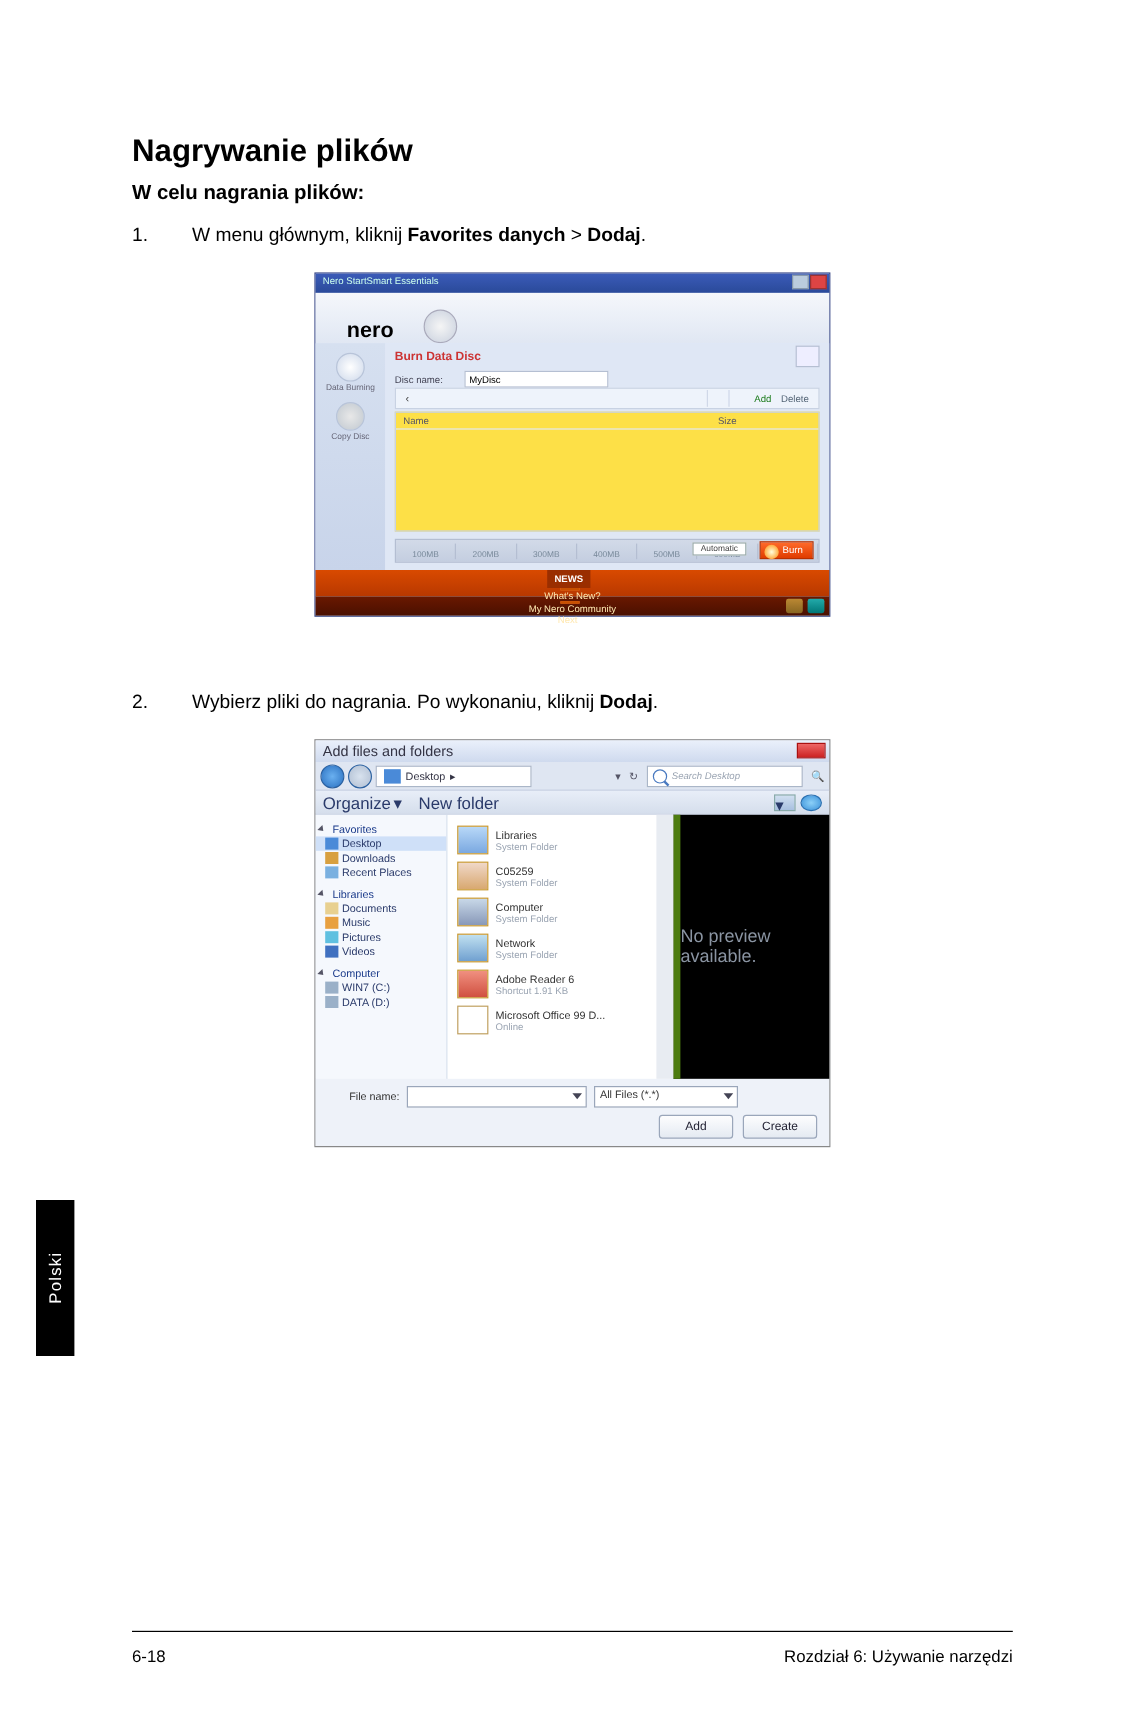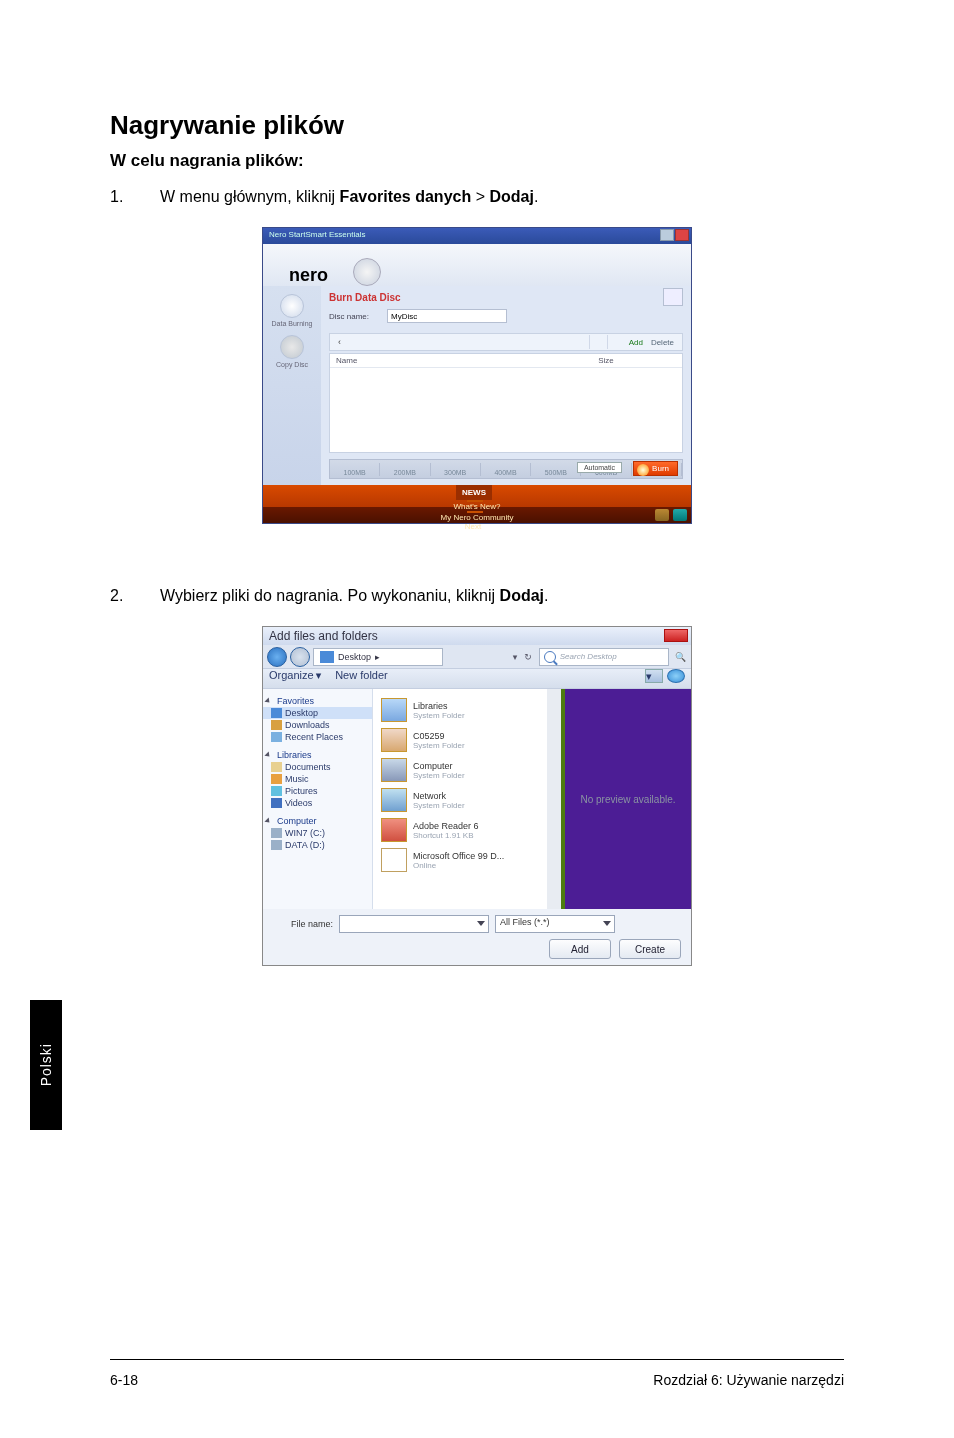--- a/index.html
+++ b/index.html
@@ -69,27 +69,27 @@
   .shot1 .logo { font-family: Arial; font-weight: bold; font-size: 18px; color:#000; width:70px; padding-left:6px;}
   .shot1 .orb { width:28px;height:28px;border-radius:50%;background:radial-gradient(#f5f5f5,#c8d0de);border:1px solid #aab;margin-right:8px;}
   .shot1 .tabs { display:flex; flex:1; }
   .shot1 .tab { flex:1; text-align:center; font-size:8px; color:#667; border-left:1px solid #ccc; padding:4px 0;}
   .shot1 .body { display:flex; background:#dfe7f5; }
   .shot1 .sidebar { width:58px; background:linear-gradient(#d6e0f0,#c8d4ea); padding:4px 0;}
   .shot1 .sideitem { text-align:center; padding:4px 0; color:#667; font-size:7px;}
   .shot1 .sideitem .sicon{ width:24px;height:24px;margin:0 auto 2px;border-radius:50%;background:radial-gradient(#fff,#cdd8ea);border:1px solid #b8c4d9;}
   .shot1 .main { flex:1; padding:6px 8px; background:#dfe7f5;}
   .shot1 .panel-title{ color:#c33; font-weight:bold; font-size:10px; margin-bottom:6px;}
-  .shot1 .field-row{ display:flex; align-items:center; gap:8px; margin-bottom:10px;}
+  .shot1 .field-row{ display:flex; align-items:center; gap:8px; }
   .shot1 .field-row .lbl{ width:50px; font-size:8px; color:#445;}
   .shot1 .field-row input{ width:120px; height:14px; border:1px solid #b5bfd2; font-size:8px; padding:0 3px;}
   .shot1 .toolbar{ display:flex; justify-content:flex-end; gap:0; border:1px solid #c8d2e3; background:#eef3fb; height:18px; align-items:center; padding:0 4px;}
   .shot1 .toolbar .tbtn{ width:18px;height:14px;border-left:1px solid #d0d8e8;}
   .shot1 .toolbar .tlabel{ font-size:8px; color:#567; padding:0 4px;}
-  .shot1 .filearea{ background:#ffffff; border:1px solid #c8d2e3; height:100px; margin-top:2px;}
+  .shot1 .filearea{ background:#fde047; border:1px solid #c8d2e3; height:100px; margin-top:2px;}
   .shot1 .filearea .hdr{ font-size:8px; color:#556; padding:2px 6px; border-bottom:1px solid #e3e8f0;}
   .shot1 .capacity{ margin-top:6px; height:20px; background:linear-gradient(#d2dae8,#c4cee0); border:1px solid #b4bed2; display:flex; align-items:center; position:relative;}
   .shot1 .capacity .tick{ flex:1; border-right:1px solid #b4bed2; font-size:7px; color:#789; text-align:center; padding-top:6px;}
   .shot1 .capacity .dd{ position:absolute; right:60px; top:2px; background:#fff; border:1px solid #9aa; font-size:7px; padding:1px 6px;}
   .shot1 .burnbtn{ position:absolute; right:4px; top:1px; background:linear-gradient(#ff6a2a,#e03c00); color:#fff; font-size:8px; padding:2px 8px 2px 18px; border:1px solid #b83000;}
   .shot1 .burnbtn::before{content:"";position:absolute;left:3px;top:2px;width:12px;height:12px;background:radial-gradient(#ffd,#f80);border-radius:50%;}
   .shot1 .newsbar{ height:22px; background:linear-gradient(#d94a00,#b83800); color:#ffe8b0; display:flex; align-items:center; font-size:8px;flex-direction:column;}
   .shot1 .newsbar .nlabel{ background:#9a2e00; color:#fff; font-weight:bold; padding:3px 6px; margin-right:6px;}
   .shot1 .newsbar .nicon{ width:16px;height:16px;background:#ff7a30;border:1px solid #c85000;margin-right:4px;}
   .shot1 .newsbar .spacer{flex:1;}
@@ -112,21 +112,21 @@
   .shot2 .addrbar{ height:24px; background:#dfe6f2; display:flex; align-items:center; padding:2px 4px; gap:3px; border-bottom:1px solid #c4cee0;}
   .shot2 .navbtn{ width:20px;height:20px;border-radius:50%;background:radial-gradient(#6ab0f0,#2a70c0);border:1px solid #2a60a0;}
   .shot2 .navbtn.fwd{ background:radial-gradient(#d8e2ee,#b0bed2);}
   .shot2 .breadcrumb{ background:#fff;border:1px solid #aab6c8; height:18px; padding:1px 6px; display:flex; align-items:center; font-size:9px; color:#334; flex:0 0 130px;}
   .shot2 .breadcrumb .deskicon{width:14px;height:12px;background:#4a8ad8;margin-right:4px;}
   .shot2 .addrbar .flex{flex:1;}
   .shot2 .searchbox{ width:130px; height:18px; border:1px solid #aab6c8; background:#fff; display:flex; align-items:center; padding:0 4px;}
   .shot2 .searchbox .sico{width:12px;height:12px;border:1.5px solid #4a7ac0;border-radius:50%;position:relative;margin-right:4px;}
   .shot2 .searchbox .sico::after{content:"";position:absolute;width:5px;height:1.5px;background:#4a7ac0;bottom:-2px;right:-3px;transform:rotate(45deg);}
   .shot2 .searchbox .stext{color:#9aa4b2;font-size:8px;font-style:italic;}
-  .shot2 .orgbar{ height:20px; background:linear-gradient(#e8eef8,#d5deec); display:flex; align-items:flex-start; padding:0 6px; font-size:11px; color:#2a3a6a; border-bottom:1px solid #c4cee0;}
+  .shot2 .orgbar{ height:20px; background:linear-gradient(#e8eef8,#d5deec); display:flex; align-items:center; padding:0 6px; font-size:14px; color:#2a3a6a; border-bottom:1px solid #c4cee0;}
   .shot2 .orgbar .spacer{flex:1;}
   .shot2 .orgbar .obtn{ width:18px;height:14px; margin-left:4px;}
   .shot2 .body2{ display:flex; height:220px;}
   .shot2 .tree{ width:110px; background:#f5f8fd; border-right:1px solid #d5deec; padding:4px 0; font-size:9px; color:#2a3a6a; overflow:hidden;}
   .shot2 .tree .grp{ margin:2px 0 6px 0;}
   .shot2 .tree .ghdr{ color:#1a3a8a; padding:1px 4px 1px 14px; position:relative;}
   .shot2 .tree .ghdr::before{content:"";position:absolute;left:3px;top:3px;width:0;height:0;border-left:4px solid #556;border-top:3px solid transparent;border-bottom:3px solid transparent;transform:rotate(45deg);}
   .shot2 .tree .item{ padding:1px 4px 1px 22px; color:#2a3a6a; position:relative;}
   .shot2 .tree .item .ticon{position:absolute;left:8px;top:1px;width:11px;height:10px;background:#6a9ae0;}
   .shot2 .tree .item.sel{ background:#cfe0f8;}
@@ -134,21 +134,21 @@
   .shot2 .fl-item{ display:flex; align-items:center; gap:6px; padding:3px 2px;}
   .shot2 .fl-item .flicon{ width:26px; height:24px; background:#f0c060; border:1px solid #c89830; flex-shrink:0;}
   .shot2 .fl-item .flicon.lib{background:linear-gradient(#b8d8f8,#7aa8e0);}
   .shot2 .fl-item .flicon.user{background:linear-gradient(#f0d8c8,#d8a870);}
   .shot2 .fl-item .flicon.comp{background:linear-gradient(#c8d8e8,#8898b8);}
   .shot2 .fl-item .flicon.net{background:linear-gradient(#c0e0f0,#70a0d0);}
   .shot2 .fl-item .flicon.pdf{background:linear-gradient(#f09080,#d05040);}
   .shot2 .fl-item .flicon.doc{background:#fff;border:1px solid #c0a060;}
   .shot2 .fl-item .txt{ font-size:9px;}
   .shot2 .fl-item .txt .sub{ color:#9aa4b2; font-size:8px;}
-  .shot2 .preview{ width:130px; background:#4c1d95; border-left:4px solid #4d7c0f; display:flex; align-items:center; justify-content:center; color:#8a94a2; font-size:10px;}
+  .shot2 .preview{ width:130px; background:#000000; border-left:6px solid #4d7c0f; display:flex; align-items:center; justify-content:center; color:#8a94a2; font-size:15px;}
   .shot2 .scroll{ position:absolute; right:0; top:0; bottom:0; width:14px; background:#e8ecf2;}
   .shot2 .footer2{ background:#eef2f9; padding:6px 10px;}
   .shot2 .fn-row{ display:flex; align-items:center; gap:6px; margin-bottom:6px;}
   .shot2 .fn-row .lbl{ width:60px; text-align:right; font-size:9px;}
   .shot2 .fn-row .combo{ flex:1; height:18px; background:#fff; border:1px solid #9aa6ba; font-size:9px; padding:1px 4px; position:relative;}
   .shot2 .fn-row .combo .arrow{position:absolute;right:3px;top:5px;width:0;height:0;border-left:4px solid transparent;border-right:4px solid transparent;border-top:5px solid #445;}
   .shot2 .btnrow{ display:flex; justify-content:flex-end; gap:8px;}
   .shot2 .btn{ width:62px; height:20px; background:linear-gradient(#fdfdfe,#e4eaf2); border:1px solid #9aa6ba; border-radius:3px; font-size:10px; color:#223; display:flex; align-items:center; justify-content:center;}
 
   .footer-line{

